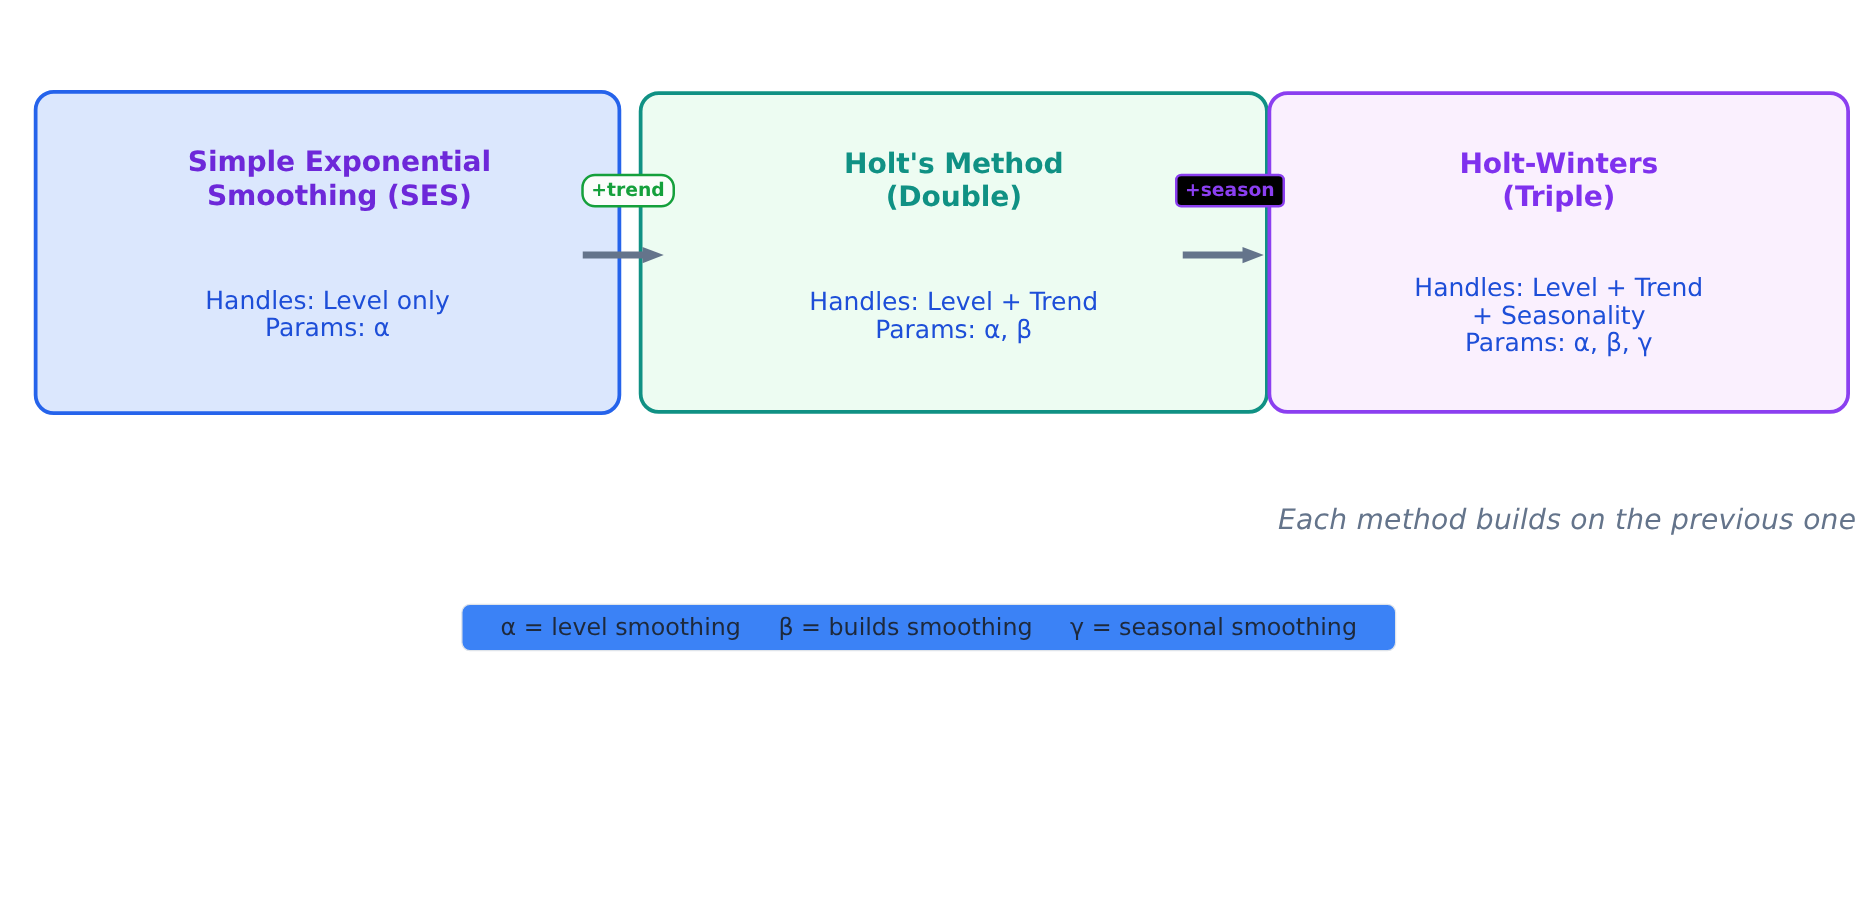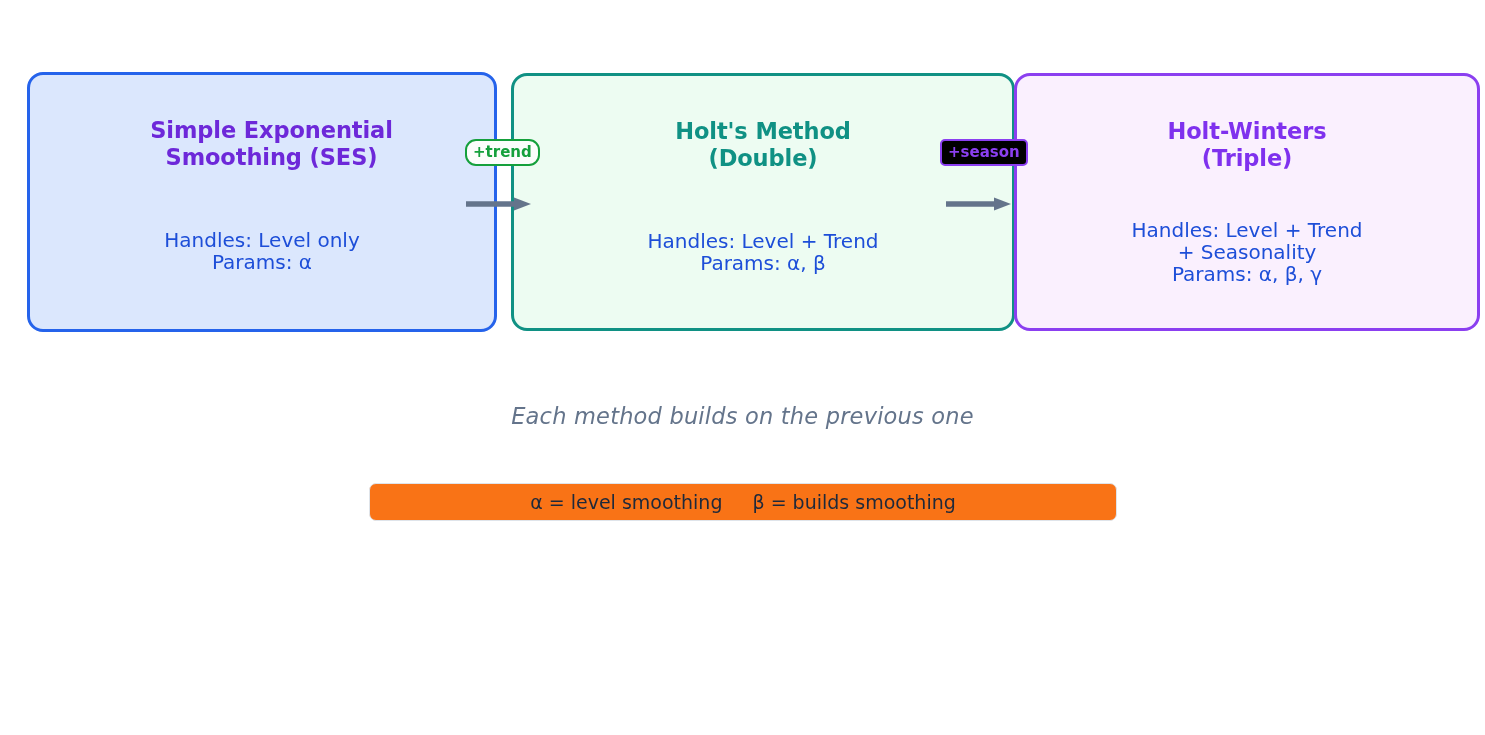--- a/index.html
+++ b/index.html
@@ -124,36 +124,36 @@
     color: #8b3ff0;
     background: #000000;
   }
 
   
   .caption {
     position: absolute;
     left: 0;
     right: 0;
     top: 403px;
-    text-align: center;
+    text-align: right;
     font-size: 22.5px;
     font-style: italic;
     color: #64748b;
     letter-spacing: 0.2px;
   }
 
   
   .legend {
     position: absolute;
     left: 369px;
     top: 483px;
     width: 748px;
     height: 38px;
     box-sizing: border-box;
-    background: #f97316;
+    background: #3b82f6;
     border: 1px solid #dfe4ea;
     border-radius: 7px;
     display: flex;
     align-items: center;
     justify-content: center;
     gap: 30px;
     padding: 0 8px;
   }
   .legend-item {
     font-size: 19px;
@@ -200,15 +200,16 @@
 
   <div class="edge-label label-trend">+trend</div>
 
   <div class="edge-label label-season">+season</div>
 
   <div class="caption">Each method builds on the previous one</div>
 
   <div class="legend">
     <span class="legend-item">α = level smoothing</span>
     <span class="legend-item">β = builds smoothing</span>
+    <span class="legend-item">γ = seasonal smoothing</span>
   </div>
 
 </div>
 
 </body></html>

